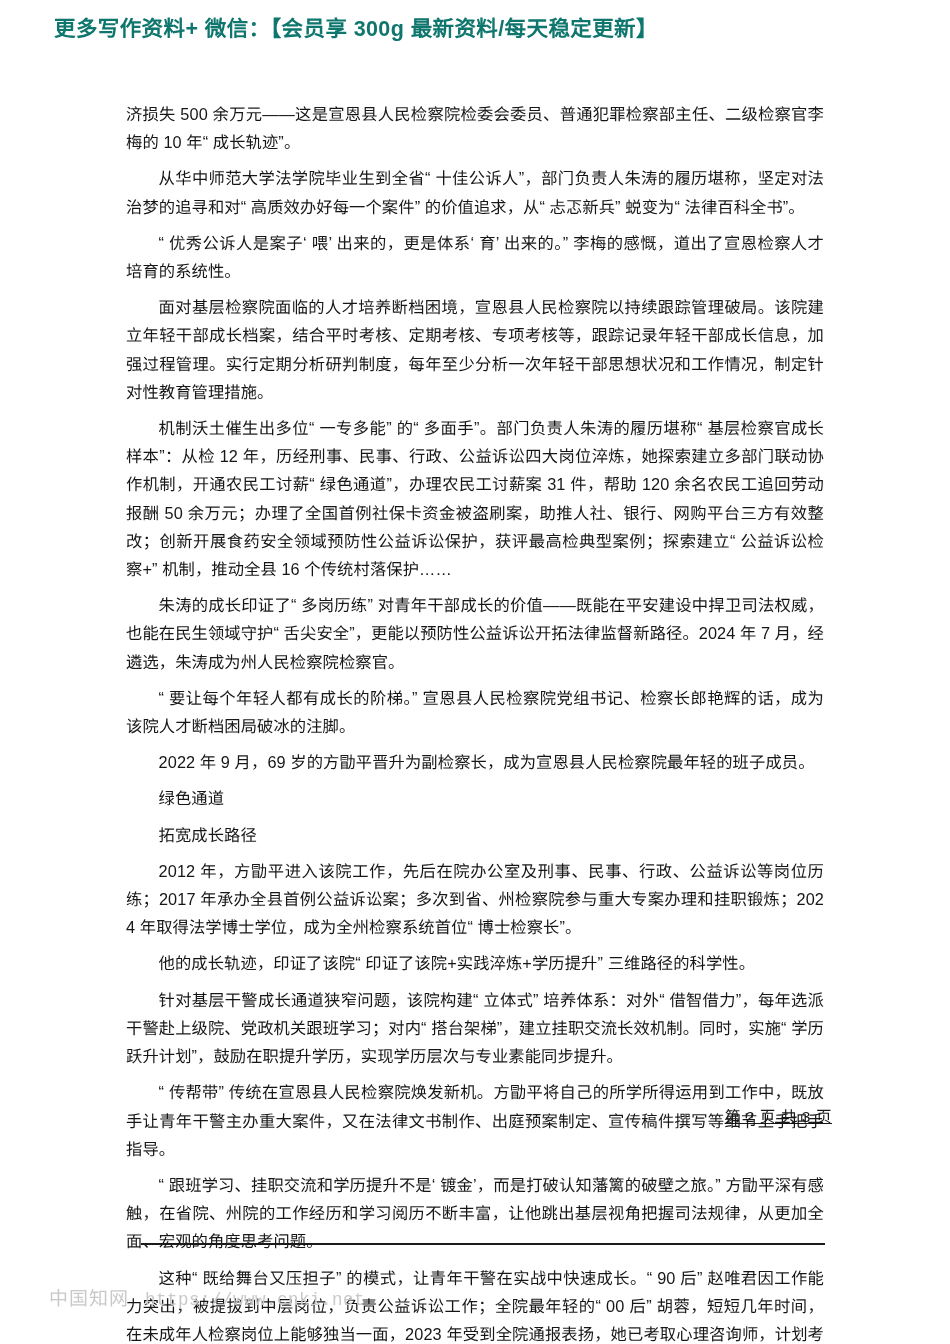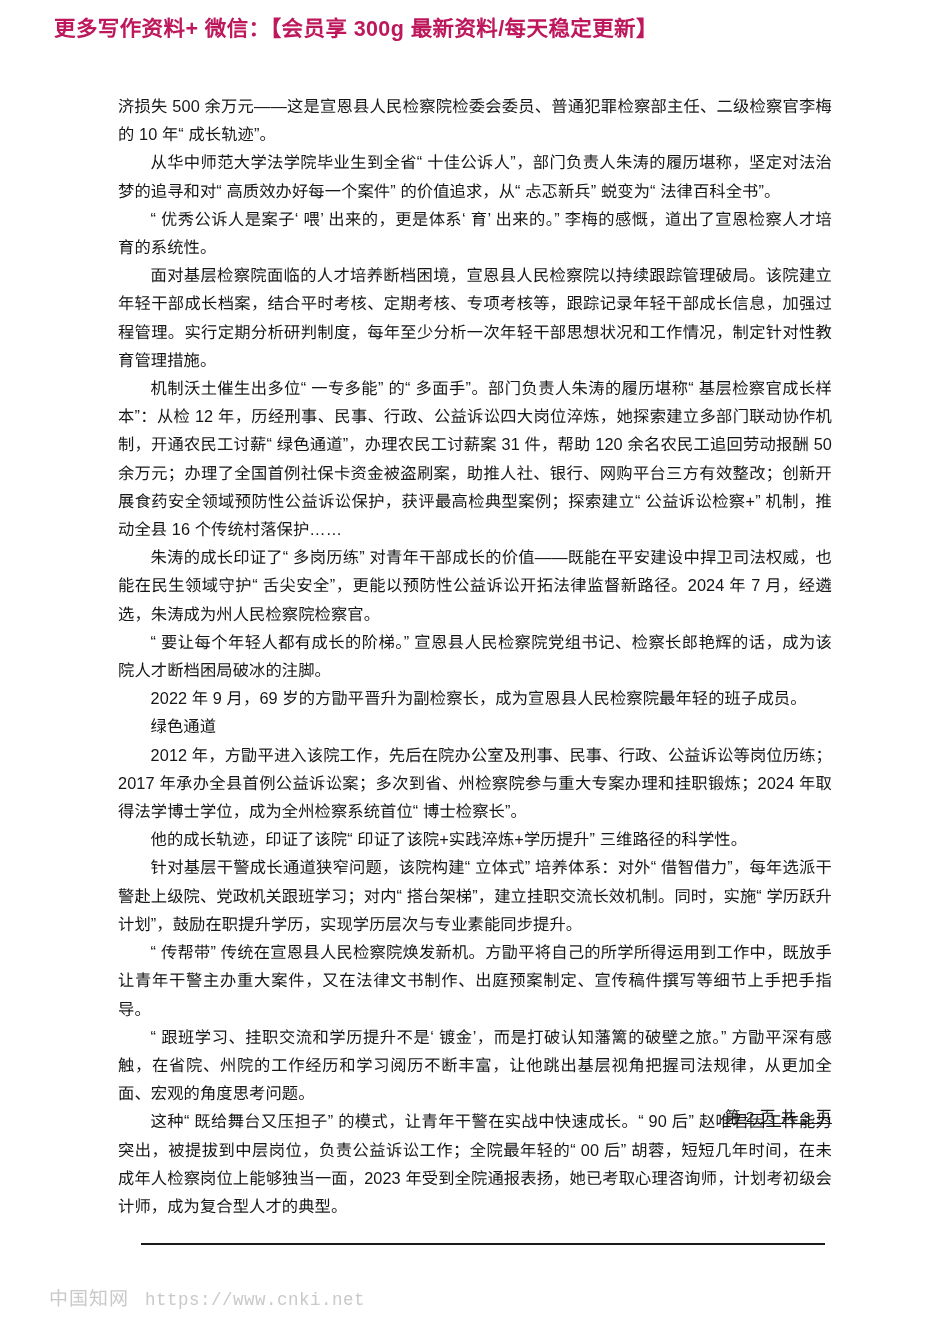--- a/index.html
+++ b/index.html
@@ -20,42 +20,42 @@
   .promo-banner {
     position: absolute;
     top: 14px;
     left: 54px;
     right: 20px;
     height: 32px;
     display: flex;
     align-items: center;
   }
   .promo-text {
-    color: #be185d;
+    color: #0f766e;
     font-size: 21.5px;
     font-weight: bold;
     letter-spacing: 0.4px;
     white-space: nowrap;
     line-height: 1;
   }
 
   
   .doc-body {
     position: absolute;
     top: 92px;
     left: 118px;
     width: 714px;
   }
   .para {
     font-size: 16.3px;
     line-height: 28.2px;
     color: #161616;
     text-align: justify;
     text-justify: inter-ideograph;
-    margin: 0;
+    margin: 8px;
     letter-spacing: 0.1px;
     word-break: break-all;
   }
   .para.indent {
     text-indent: 2em;
   }
   .para.heading-line {
     text-indent: 2em;
   }
 
@@ -115,20 +115,21 @@
 <div class="doc-body">
   <p class="para">济损失 500 余万元——这是宣恩县人民检察院检委会委员、普通犯罪检察部主任、二级检察官李梅的 10 年“ 成长轨迹”。</p>
   <p class="para indent">从华中师范大学法学院毕业生到全省“ 十佳公诉人”，部门负责人朱涛的履历堪称，坚定对法治梦的追寻和对“ 高质效办好每一个案件” 的价值追求，从“ 忐忑新兵” 蜕变为“ 法律百科全书”。</p>
   <p class="para indent">“ 优秀公诉人是案子‘ 喂’ 出来的，更是体系‘ 育’ 出来的。” 李梅的感慨，道出了宣恩检察人才培育的系统性。</p>
   <p class="para indent">面对基层检察院面临的人才培养断档困境，宣恩县人民检察院以持续跟踪管理破局。该院建立年轻干部成长档案，结合平时考核、定期考核、专项考核等，跟踪记录年轻干部成长信息，加强过程管理。实行定期分析研判制度，每年至少分析一次年轻干部思想状况和工作情况，制定针对性教育管理措施。</p>
   <p class="para indent">机制沃土催生出多位“ 一专多能” 的“ 多面手”。部门负责人朱涛的履历堪称“ 基层检察官成长样本”：从检 12 年，历经刑事、民事、行政、公益诉讼四大岗位淬炼，她探索建立多部门联动协作机制，开通农民工讨薪“ 绿色通道”，办理农民工讨薪案 31 件，帮助 120 余名农民工追回劳动报酬 50 余万元；办理了全国首例社保卡资金被盗刷案，助推人社、银行、网购平台三方有效整改；创新开展食药安全领域预防性公益诉讼保护，获评最高检典型案例；探索建立“ 公益诉讼检察+” 机制，推动全县 16 个传统村落保护……</p>
   <p class="para indent">朱涛的成长印证了“ 多岗历练” 对青年干部成长的价值——既能在平安建设中捍卫司法权威，也能在民生领域守护“ 舌尖安全”，更能以预防性公益诉讼开拓法律监督新路径。2024 年 7 月，经遴选，朱涛成为州人民检察院检察官。</p>
   <p class="para indent">“ 要让每个年轻人都有成长的阶梯。” 宣恩县人民检察院党组书记、检察长郎艳辉的话，成为该院人才断档困局破冰的注脚。</p>
   <p class="para indent">2022 年 9 月，69 岁的方勖平晋升为副检察长，成为宣恩县人民检察院最年轻的班子成员。</p>
   <p class="para heading-line">绿色通道</p>
+  <p class="para heading-line">拓宽成长路径</p>
   <p class="para indent">2012 年，方勖平进入该院工作，先后在院办公室及刑事、民事、行政、公益诉讼等岗位历练；2017 年承办全县首例公益诉讼案；多次到省、州检察院参与重大专案办理和挂职锻炼；2024 年取得法学博士学位，成为全州检察系统首位“ 博士检察长”。</p>
   <p class="para indent">他的成长轨迹，印证了该院“ 印证了该院+实践淬炼+学历提升” 三维路径的科学性。</p>
   <p class="para indent">针对基层干警成长通道狭窄问题，该院构建“ 立体式” 培养体系：对外“ 借智借力”，每年选派干警赴上级院、党政机关跟班学习；对内“ 搭台架梯”，建立挂职交流长效机制。同时，实施“ 学历跃升计划”，鼓励在职提升学历，实现学历层次与专业素能同步提升。</p>
   <p class="para indent">“ 传帮带” 传统在宣恩县人民检察院焕发新机。方勖平将自己的所学所得运用到工作中，既放手让青年干警主办重大案件，又在法律文书制作、出庭预案制定、宣传稿件撰写等细节上手把手指导。</p>
   <p class="para indent">“ 跟班学习、挂职交流和学历提升不是‘ 镀金’，而是打破认知藩篱的破壁之旅。” 方勖平深有感触，在省院、州院的工作经历和学习阅历不断丰富，让他跳出基层视角把握司法规律，从更加全面、宏观的角度思考问题。</p>
   <p class="para indent">这种“ 既给舞台又压担子” 的模式，让青年干警在实战中快速成长。“ 90 后” 赵唯君因工作能力突出，被提拔到中层岗位，负责公益诉讼工作；全院最年轻的“ 00 后” 胡蓉，短短几年时间，在未成年人检察岗位上能够独当一面，2023 年受到全院通报表扬，她已考取心理咨询师，计划考初级会计师，成为复合型人才的典型。</p>
 </div>
 
 <div class="page-number">第 2 页 共 3 页</div>
 

